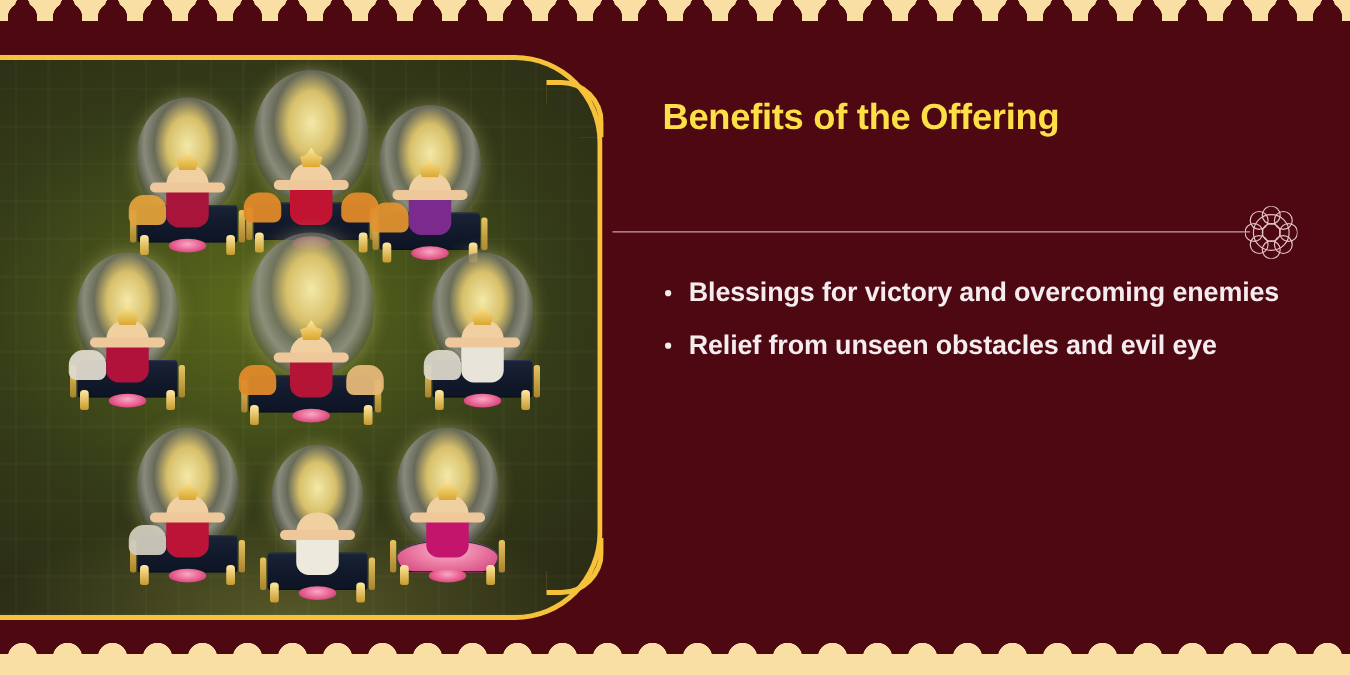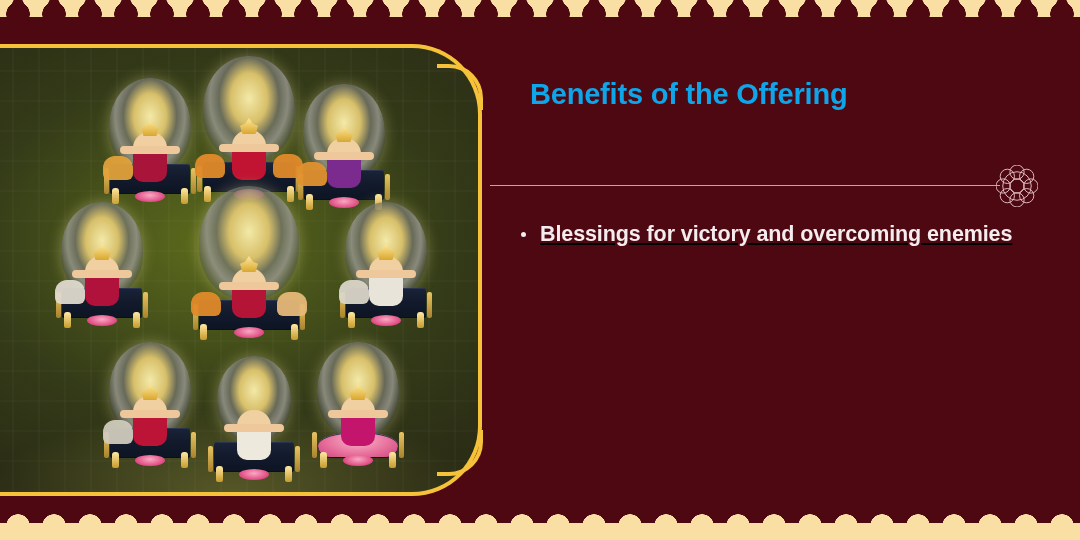--- a/index.html
+++ b/index.html
@@ -197,21 +197,21 @@
     left:490px; top:44px;
     width:560px; height:452px;
     z-index:5;
   }
   .title {
     position:absolute;
     left:40px; top:34px;
     font-size:29px;
     font-weight:700;
     letter-spacing:-0.2px;
-    color:#0ea5e9;
+    color:#fde047;
     white-space:nowrap;
   }
   .divider-row{
     position:absolute;
     left:0; top:126px;
     width:556px; height:32px;
   }
   .divider-line{
     position:absolute;
     left:0; top:15px;
@@ -219,24 +219,23 @@
     background:#c8a0a6;
   }
   .mandala{
     position:absolute;
     right:8px; top:0;
     width:42px; height:42px;
     transform:translateY(-5px);
   }
   .bullets{
     position:absolute;
-    left:24px; top:170px;
+    left:35px; top:170px;
     width:500px;
     list-style:none;
-    text-decoration:underline;
   }
   .bullets li{
     position:relative;
     padding-left:26px;
     margin-bottom:2px;
     color:#f4ecee;
     font-size:21.5px;
     font-weight:700;
     line-height:40px;
     letter-spacing:-0.1px;
@@ -376,20 +375,21 @@
           <circle cx="27" cy="27" r="17"></circle>
           <circle cx="73" cy="27" r="17"></circle>
           <circle cx="27" cy="73" r="17"></circle>
           <circle cx="73" cy="73" r="17"></circle>
         </g>
       </svg>
     </div>
 
     <ul class="bullets">
       <li>Blessings for victory and overcoming enemies</li>
+      <li>Relief from unseen obstacles and evil eye</li>
     </ul>
   </div>
 
   <div class="border-strip top">
     <div class="motif"></div>
   </div>
   <div class="border-strip bottom">
     <div class="motif"></div>
   </div>
 

